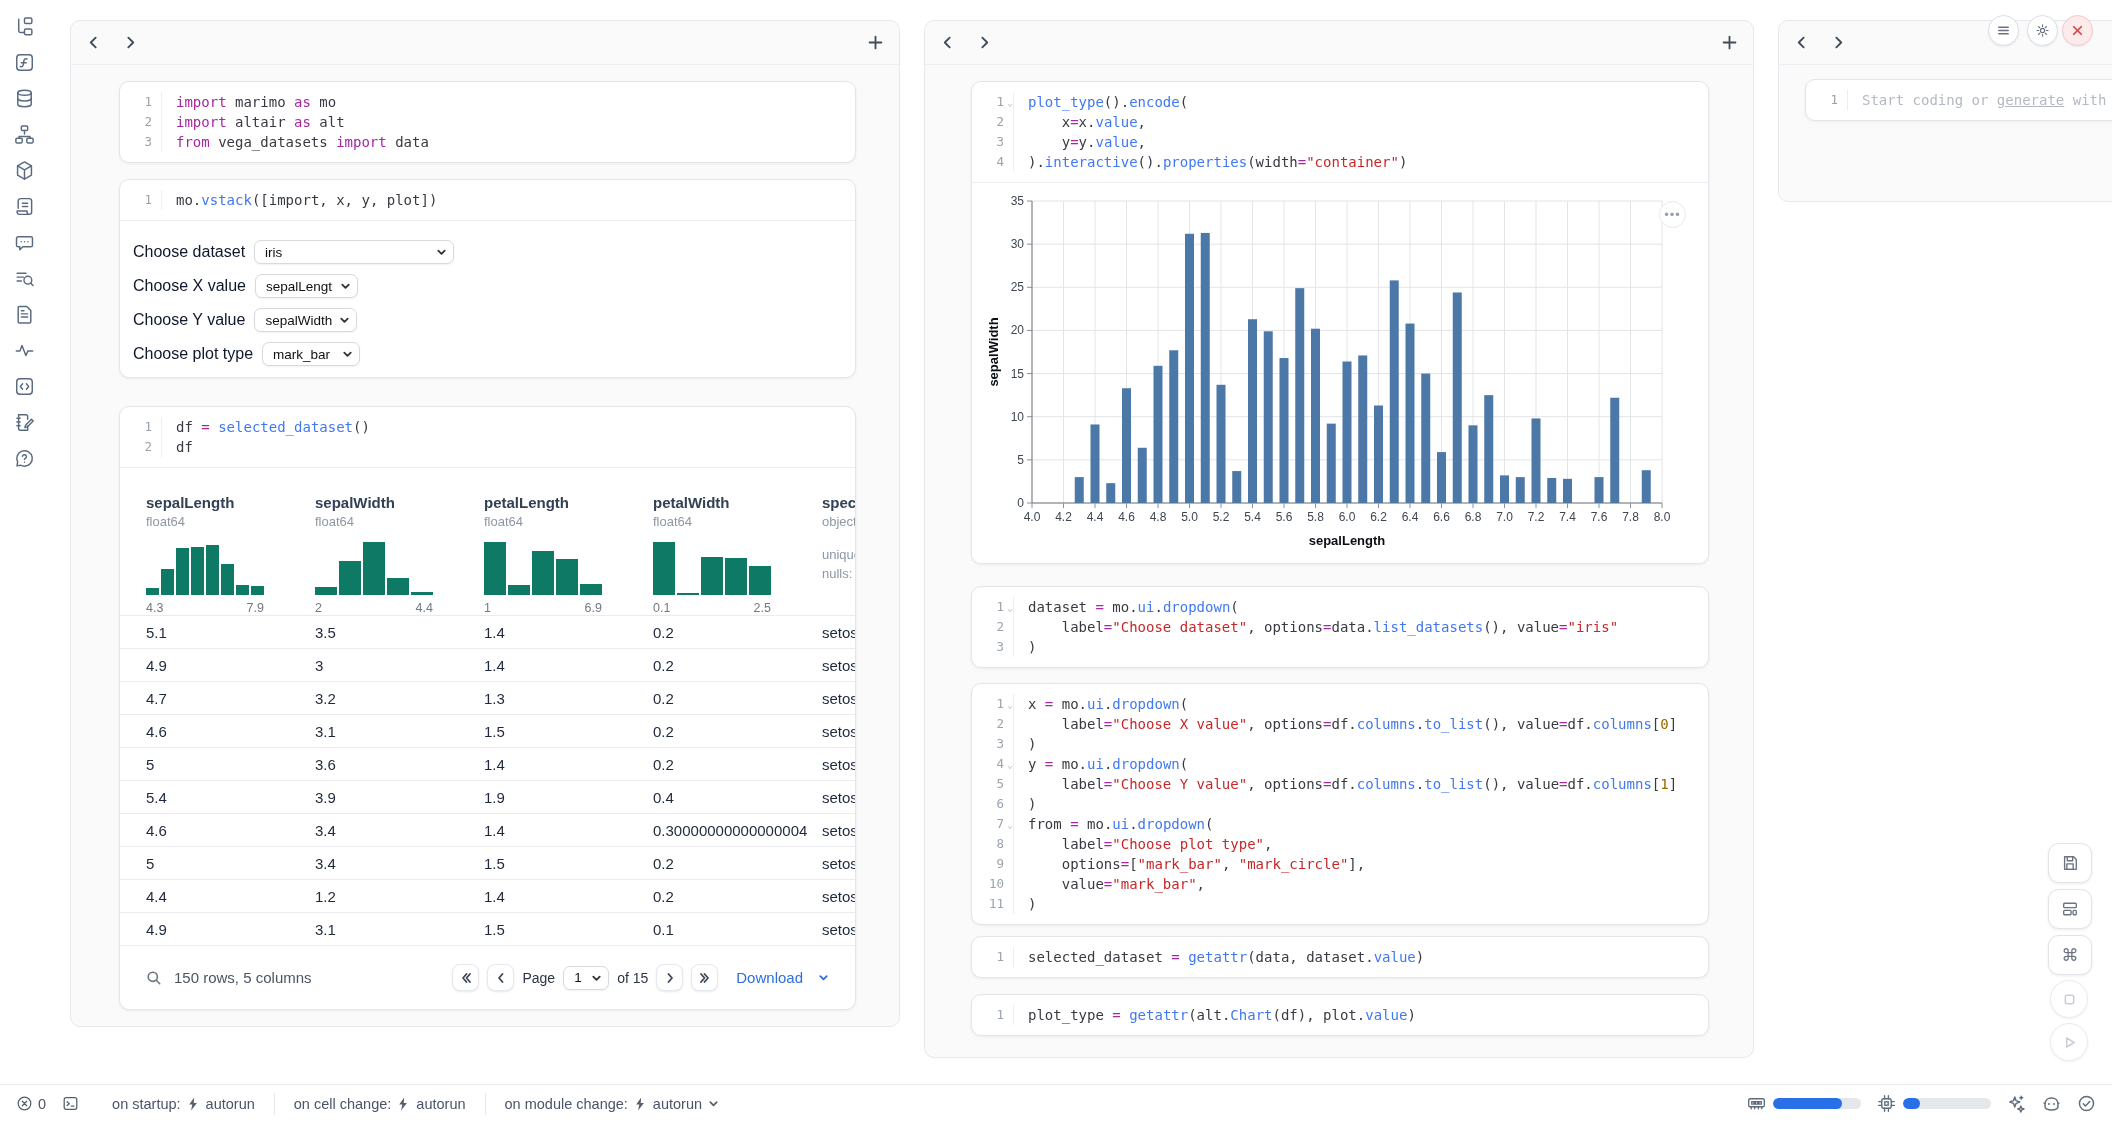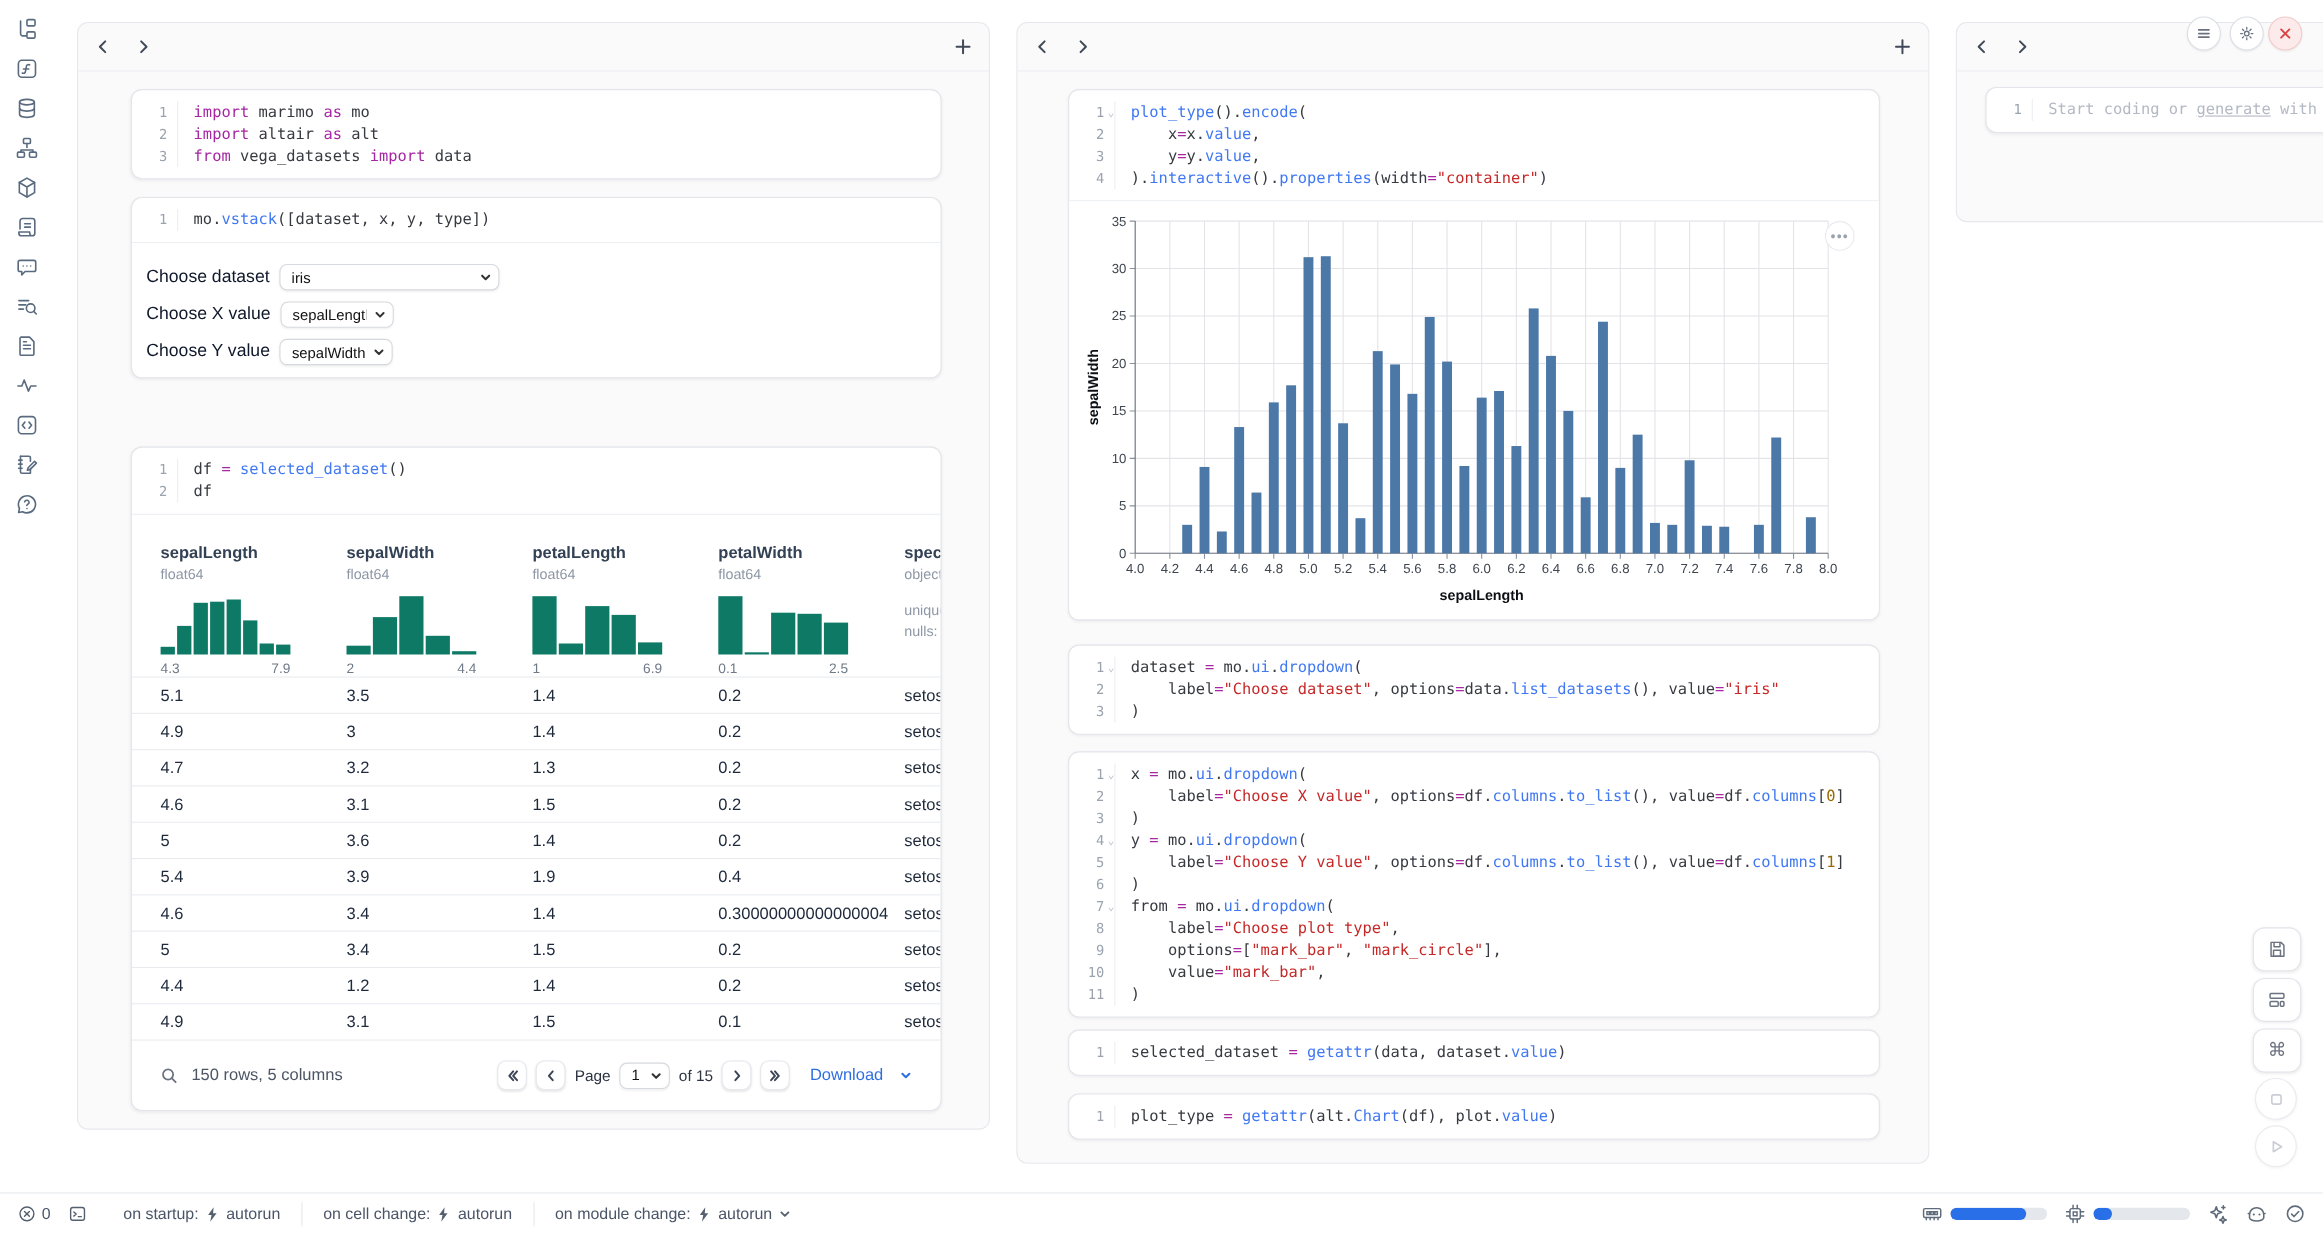--- a/index.html
+++ b/index.html
@@ -250,40 +250,46 @@
             <span class="gut">3</span>
             <span class="ctext"><span class="tk-k">from</span><span class="tk-p"> vega_datasets </span><span class="tk-k">import</span><span class="tk-p"> data</span></span>
           </div>
         </div>
     </div>
 
     <div class="cell" style="top:158px;">
       <div class="codearea">
           <div class="cline">
             <span class="gut">1</span>
-            <span class="ctext"><span class="tk-p">mo.</span><span class="tk-f">vstack</span><span class="tk-p">([dataset, x, y, type])</span></span>
+            <span class="ctext"><span class="tk-p">mo.</span><span class="tk-f">vstack</span><span class="tk-p">([import, x, y, plot])</span></span>
           </div>
         </div>
       <div class="divider"></div>
       <div class="ctlout">
           <div class="ctl-row">
             <span>Choose dataset</span>
             <span class="sel"><select style="width: 200px;"><option>iris</option></select><svg viewBox="0 0 12 12">
                 <path d="M2.5 4.5L6 8l3.5-3.5"></path>
               </svg></span>
           </div>
           <div class="ctl-row">
             <span>Choose X value</span>
             <span class="sel"><select style="width: 103px;"><option>sepalLength</option></select><svg viewBox="0 0 12 12">
                 <path d="M2.5 4.5L6 8l3.5-3.5"></path>
               </svg></span>
           </div>
           <div class="ctl-row">
             <span>Choose Y value</span>
             <span class="sel"><select style="width: 103px;"><option>sepalWidth</option></select><svg viewBox="0 0 12 12">
+                <path d="M2.5 4.5L6 8l3.5-3.5"></path>
+              </svg></span>
+          </div>
+          <div class="ctl-row">
+            <span>Choose plot type</span>
+            <span class="sel"><select style="width: 98px;"><option>mark_bar</option></select><svg viewBox="0 0 12 12">
                 <path d="M2.5 4.5L6 8l3.5-3.5"></path>
               </svg></span>
           </div>
         </div>
     </div>
 
     <div class="cell" style="top:385px;">
       <div class="codearea">
           <div class="cline">
             <span class="gut">1</span>

